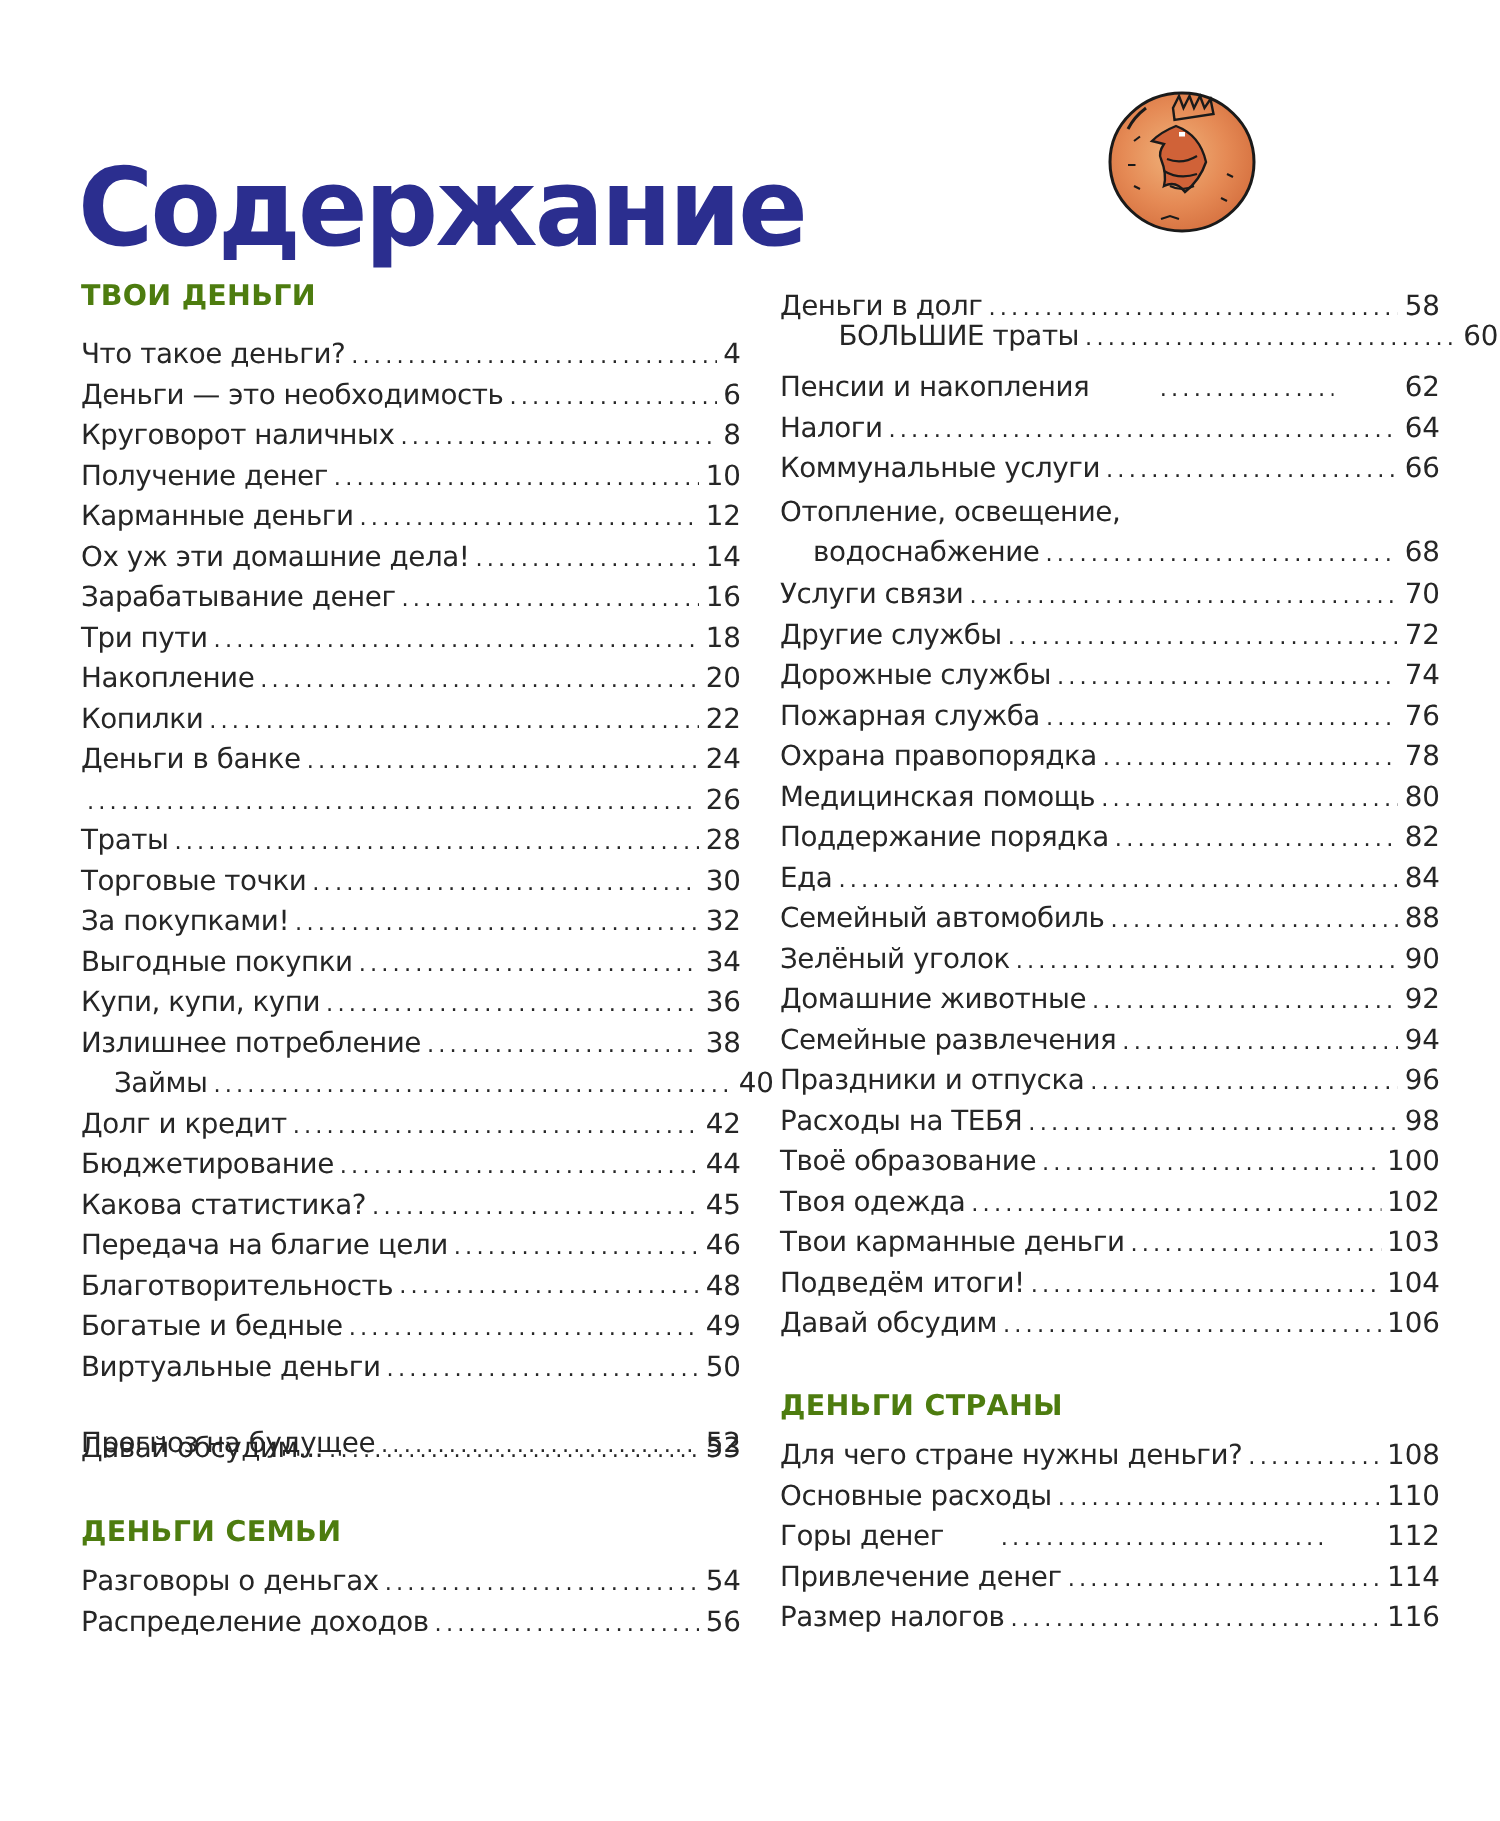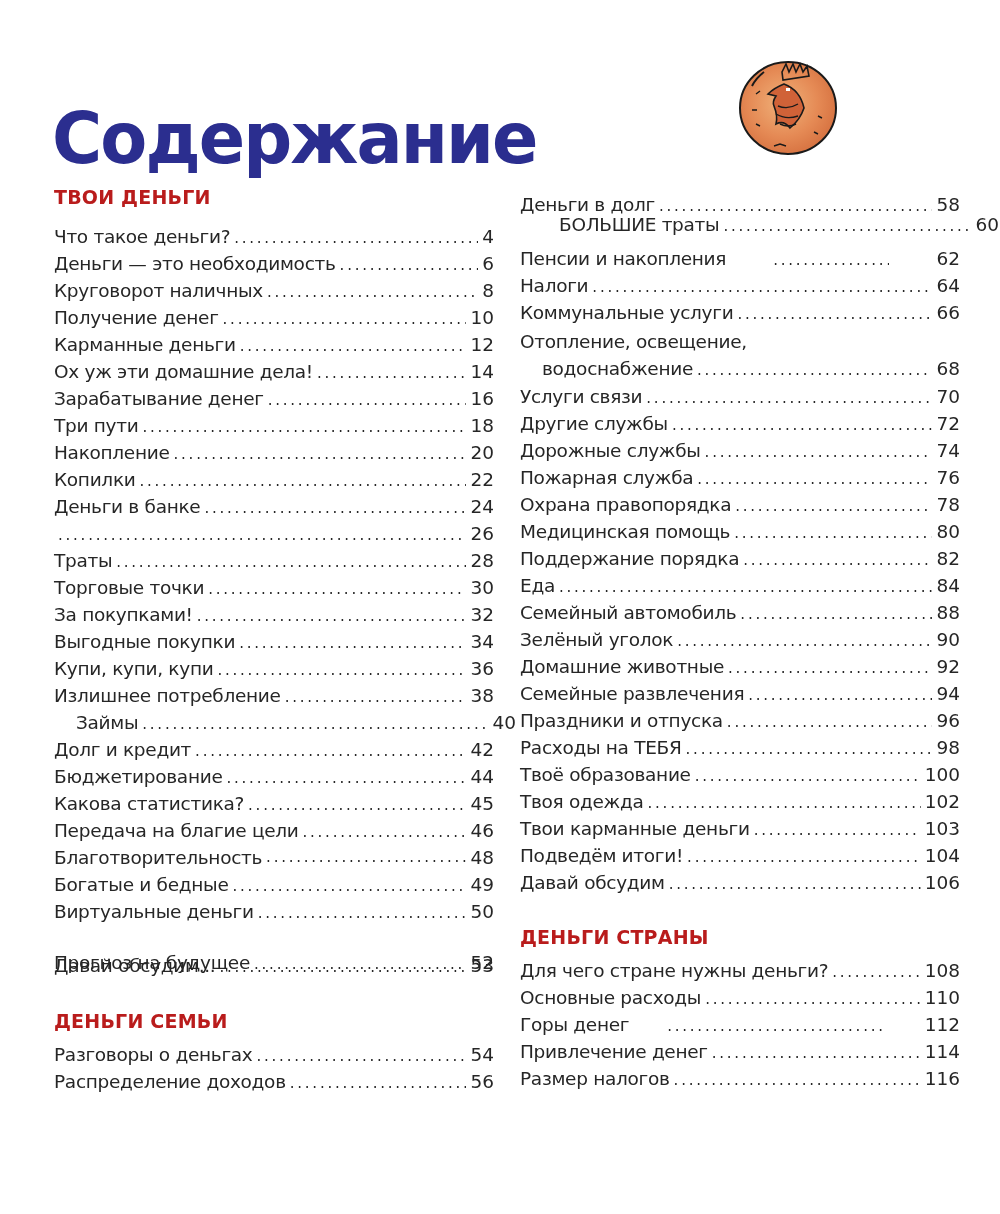--- a/index.html
+++ b/index.html
@@ -31,21 +31,21 @@
   .col {
     position: absolute;
     top: 0;
   }
   .col-left { left: 54px; width: 440px; }
   .col-right { left: 520px; width: 440px; }
   .section-title {
     position: absolute;
     font-weight: bold;
     font-size: 19px;
-    color: #b91c1c;
+    color: #4d7c0f;
     letter-spacing: 0.2px;
     text-align: right;
   }
   .entry {
     position: absolute;
     left: 0; width: 440px;
     height: 27px;
     display: flex;
     align-items: baseline;
     font-size: 18.5px;

